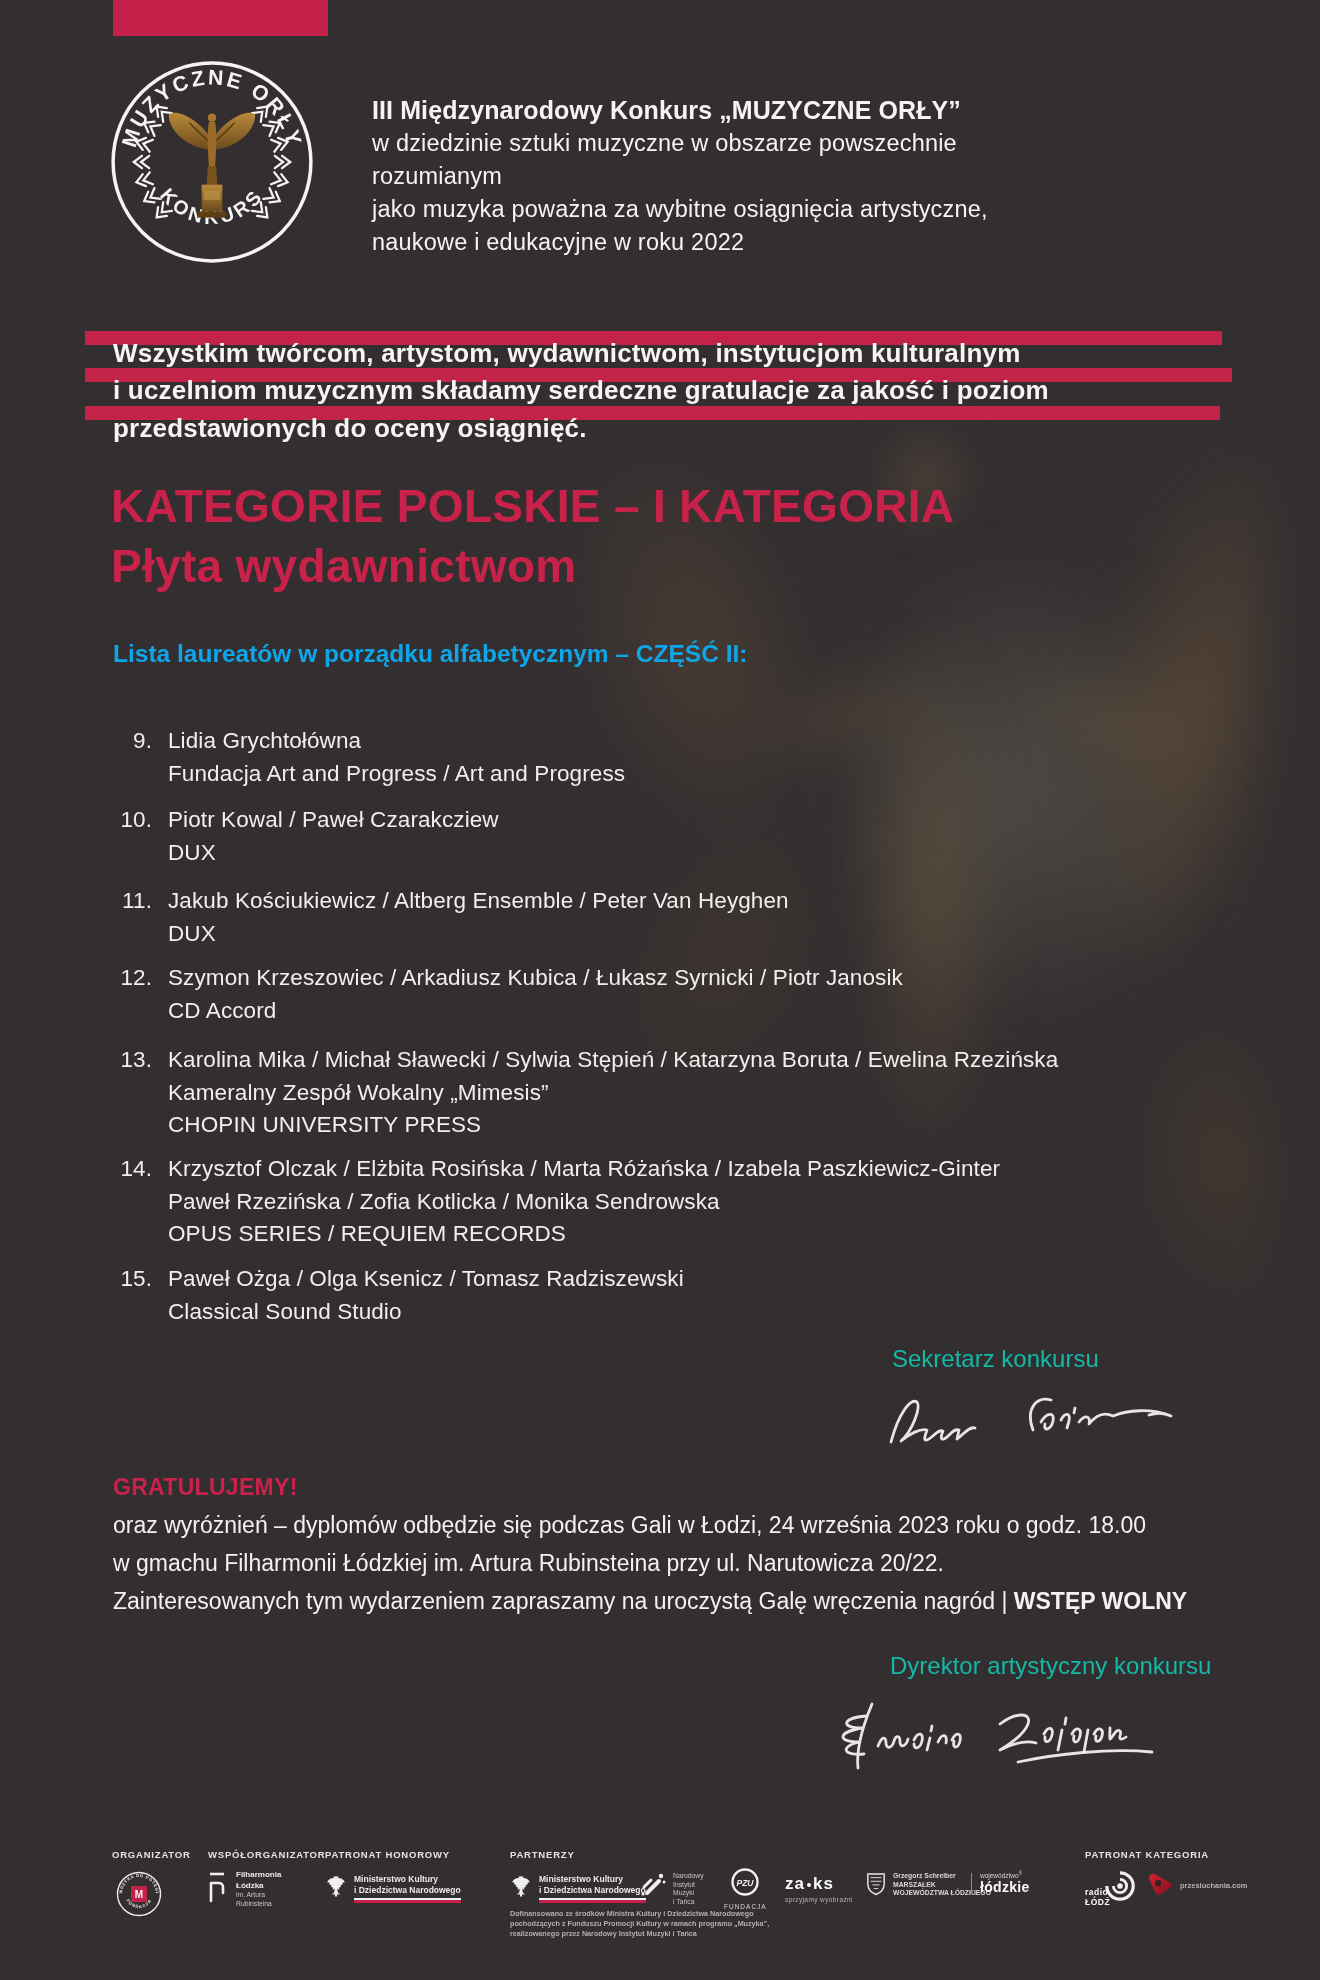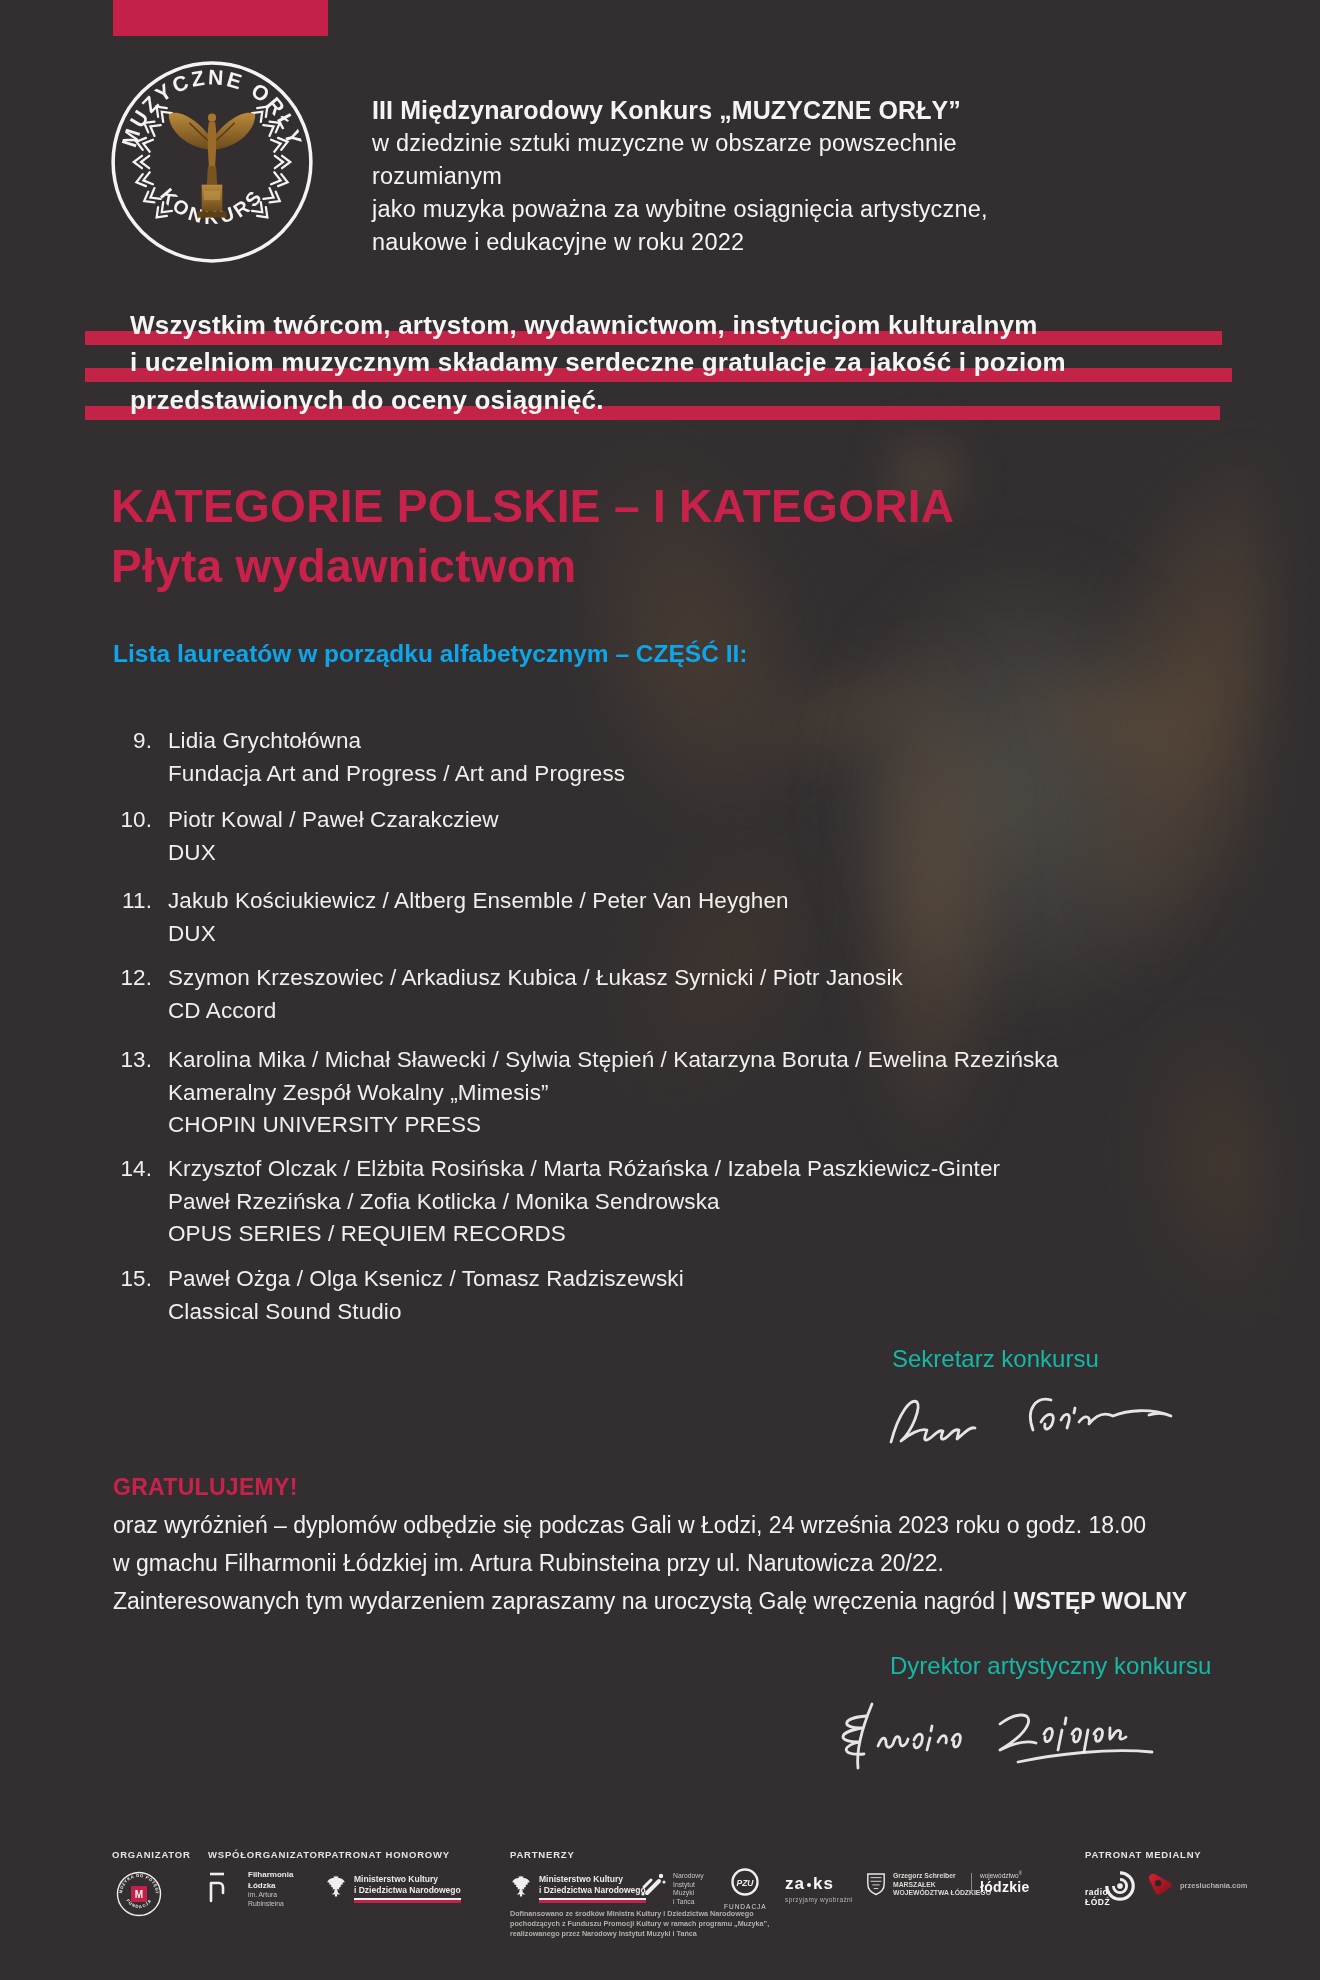--- a/index.html
+++ b/index.html
@@ -27,21 +27,21 @@
       linear-gradient(270deg,#332f30 0%,rgba(51,47,48,0) 10%),
       linear-gradient(180deg,#332f30 0%,rgba(51,47,48,0) 10%,rgba(51,47,48,0) 72%,rgba(51,47,48,.92) 94%,#332f30 100%);}
   
   .topbar{position:absolute;left:113px;top:0;width:215px;height:36px;z-index:2;}
   .badge{position:absolute;left:109px;top:57px;width:206px;height:210px;z-index:2;}
   
   .title{position:absolute;left:372px;top:94px;width:660px;line-height:33px;font-size:23.5px;font-weight:300;color:#f6f4f2;z-index:2;letter-spacing:.2px;}
   .title .t1{font-size:25px;font-weight:700;letter-spacing:.1px;}
   
   .stripe{position:absolute;height:14px;z-index:1;}
-  .stripe-text{position:absolute;left:130px;font-size:26px;font-weight:600;color:#f7f5f3;z-index:2;letter-spacing:.2px;white-space:nowrap;}
+  .stripe-text{position:absolute;left:113px;font-size:26px;font-weight:600;color:#f7f5f3;z-index:2;letter-spacing:.2px;white-space:nowrap;margin-top:28px;}
   
   .cat-heading{position:absolute;left:111px;top:476px;font-size:46px;line-height:60px;font-weight:800;z-index:2;letter-spacing:.3px;white-space:nowrap;}
   .list-intro{position:absolute;left:113px;top:640px;font-size:24.5px;font-weight:700;color:#0ea5e9;z-index:2;}
   
   .laur{position:absolute;left:110px;display:flex;gap:16px;z-index:2;font-size:22.5px;line-height:32.5px;color:#f1efed;font-weight:400;letter-spacing:.1px;}
   .laur .num{width:42px;text-align:right;flex:none;}
   .laur .lines{white-space:nowrap;}
   
   .sig-label{position:absolute;font-size:24px;color:#14b8a6;z-index:2;font-weight:400;}
   .sig{position:absolute;z-index:2;}
@@ -232,35 +232,35 @@
       <path fill="none" stroke="currentColor" stroke-width="1.6" d="M2,2 H20 V13 C20,19 16,22.5 11,24.5 C6,22.5 2,19 2,13 Z"></path>
       <path stroke="currentColor" stroke-width="1" fill="none" d="M5,6 H17 M5,10 H17 M7,14 H15 M8.5,18 H13.5"></path>
     </symbol>
   </defs>
 </svg>
 
 <div class="f-label" style="left:112px">ORGANIZATOR</div>
 <div class="f-label" style="left:208px">WSPÓŁORGANIZATOR</div>
 <div class="f-label" style="left:325px">PATRONAT HONOROWY</div>
 <div class="f-label" style="left:510px">PARTNERZY</div>
-<div class="f-label" style="left:1085px">PATRONAT MEDIALNY</div>
+<div class="f-label" style="left:1085px">PATRONAT KATEGORIA</div>
 
 <svg class="f-item" style="left:116px;top:1871px" width="46" height="46" viewBox="0 0 46 46">
   <defs>
       <path id="orgTop" d="M 6,23 A 17,17 0 0 1 40,23" fill="none"></path>
       <path id="orgBot" d="M 9,23 A 14,14 0 0 0 37,23" fill="none"></path>
     </defs>
   <circle cx="23" cy="23" r="21.5" fill="none" stroke="#f1efed" stroke-width="1.4"></circle>
   <text font-size="4.2" font-weight="700" fill="#f1efed" letter-spacing=".6"><textPath href="#orgTop" startOffset="50%" text-anchor="middle">MUZYKA DO POTĘGI</textPath></text>
   <text font-size="4.2" font-weight="700" fill="#f1efed" letter-spacing="1"><textPath href="#orgBot" startOffset="50%" text-anchor="middle">FUNDACJA</textPath></text>
   <rect x="15" y="15" width="16" height="16" fill="#c5204a"></rect>
   <text x="23" y="27" font-size="10" font-weight="800" fill="#f8f6f4" text-anchor="middle">M</text>
 </svg>
 
-<div class="f-item" style="left:207px;top:1870px;display:flex;gap:21px">
+<div class="f-item" style="left:207px;top:1870px;display:flex;gap:9px">
   <svg width="20" height="34" viewBox="0 0 20 34">
     <path d="M3,4 H17" stroke="#f1efed" stroke-width="2.6" fill="none"></path>
     <path d="M4,13 V31 M4,13 H12 C14.5,13 16,15 16,17.5 V23" stroke="#f1efed" stroke-width="2.6" fill="none" stroke-linecap="round"></path>
   </svg>
   <div>
     <div class="min-text" style="font-size:8px">Filharmonia</div>
     <div class="min-text" style="font-size:8px">Łódzka</div>
     <div class="tiny">im. Artura</div>
     <div class="tiny">Rubinsteina</div>
   </div>

